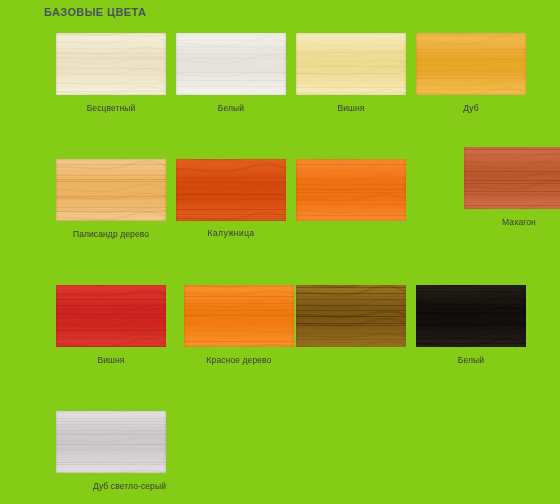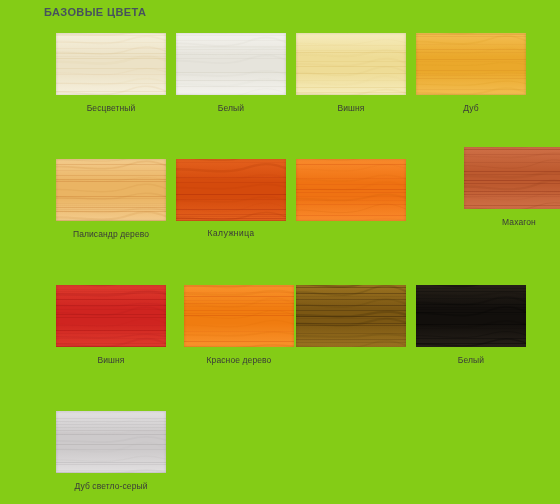--- a/index.html
+++ b/index.html
@@ -308,17 +308,17 @@
             <path d="M -6 6.8 C 20 4.3, 45 9.3, 70 5.3 S 104 8.8, 118 6.8" fill="none" stroke="#b0adae" stroke-width="1.01" stroke-opacity="0.13"></path>
             <path d="M -6 15.0 C 20 11.8, 45 18.2, 70 13.1 S 104 17.6, 118 15.0" fill="none" stroke="#b0adae" stroke-width="0.59" stroke-opacity="0.21"></path>
             <path d="M -6 23.8 C 20 21.8, 45 25.8, 70 22.6 S 104 25.4, 118 23.8" fill="none" stroke="#b0adae" stroke-width="1.96" stroke-opacity="0.22"></path>
             <path d="M -6 30.8 C 20 27.0, 45 34.7, 70 28.5 S 104 33.9, 118 30.8" fill="none" stroke="#b0adae" stroke-width="1.49" stroke-opacity="0.40"></path>
             <path d="M -6 38.6 C 20 31.9, 45 45.4, 70 34.6 S 104 44.0, 118 38.6" fill="none" stroke="#b0adae" stroke-width="1.82" stroke-opacity="0.15"></path>
             <path d="M -6 46.8 C 20 42.9, 45 50.7, 70 44.5 S 104 49.9, 118 46.8" fill="none" stroke="#b0adae" stroke-width="1.03" stroke-opacity="0.31"></path>
             <path d="M -6 57.5 C 20 54.6, 45 60.4, 70 55.7 S 104 59.8, 118 57.5" fill="none" stroke="#b0adae" stroke-width="1.78" stroke-opacity="0.28"></path>
           </svg>
           <div class="grain-edge"></div>
         </div>
-        <div class="swatch-label" style="color: rgb(58, 58, 58);">Дуб светло-серый</div>
+        <div class="swatch-label" style="color: rgb(58, 58, 58); text-align: right;">Дуб светло-серый</div>
       </div>
     </div>
 
 </div>
 
 </body></html>

